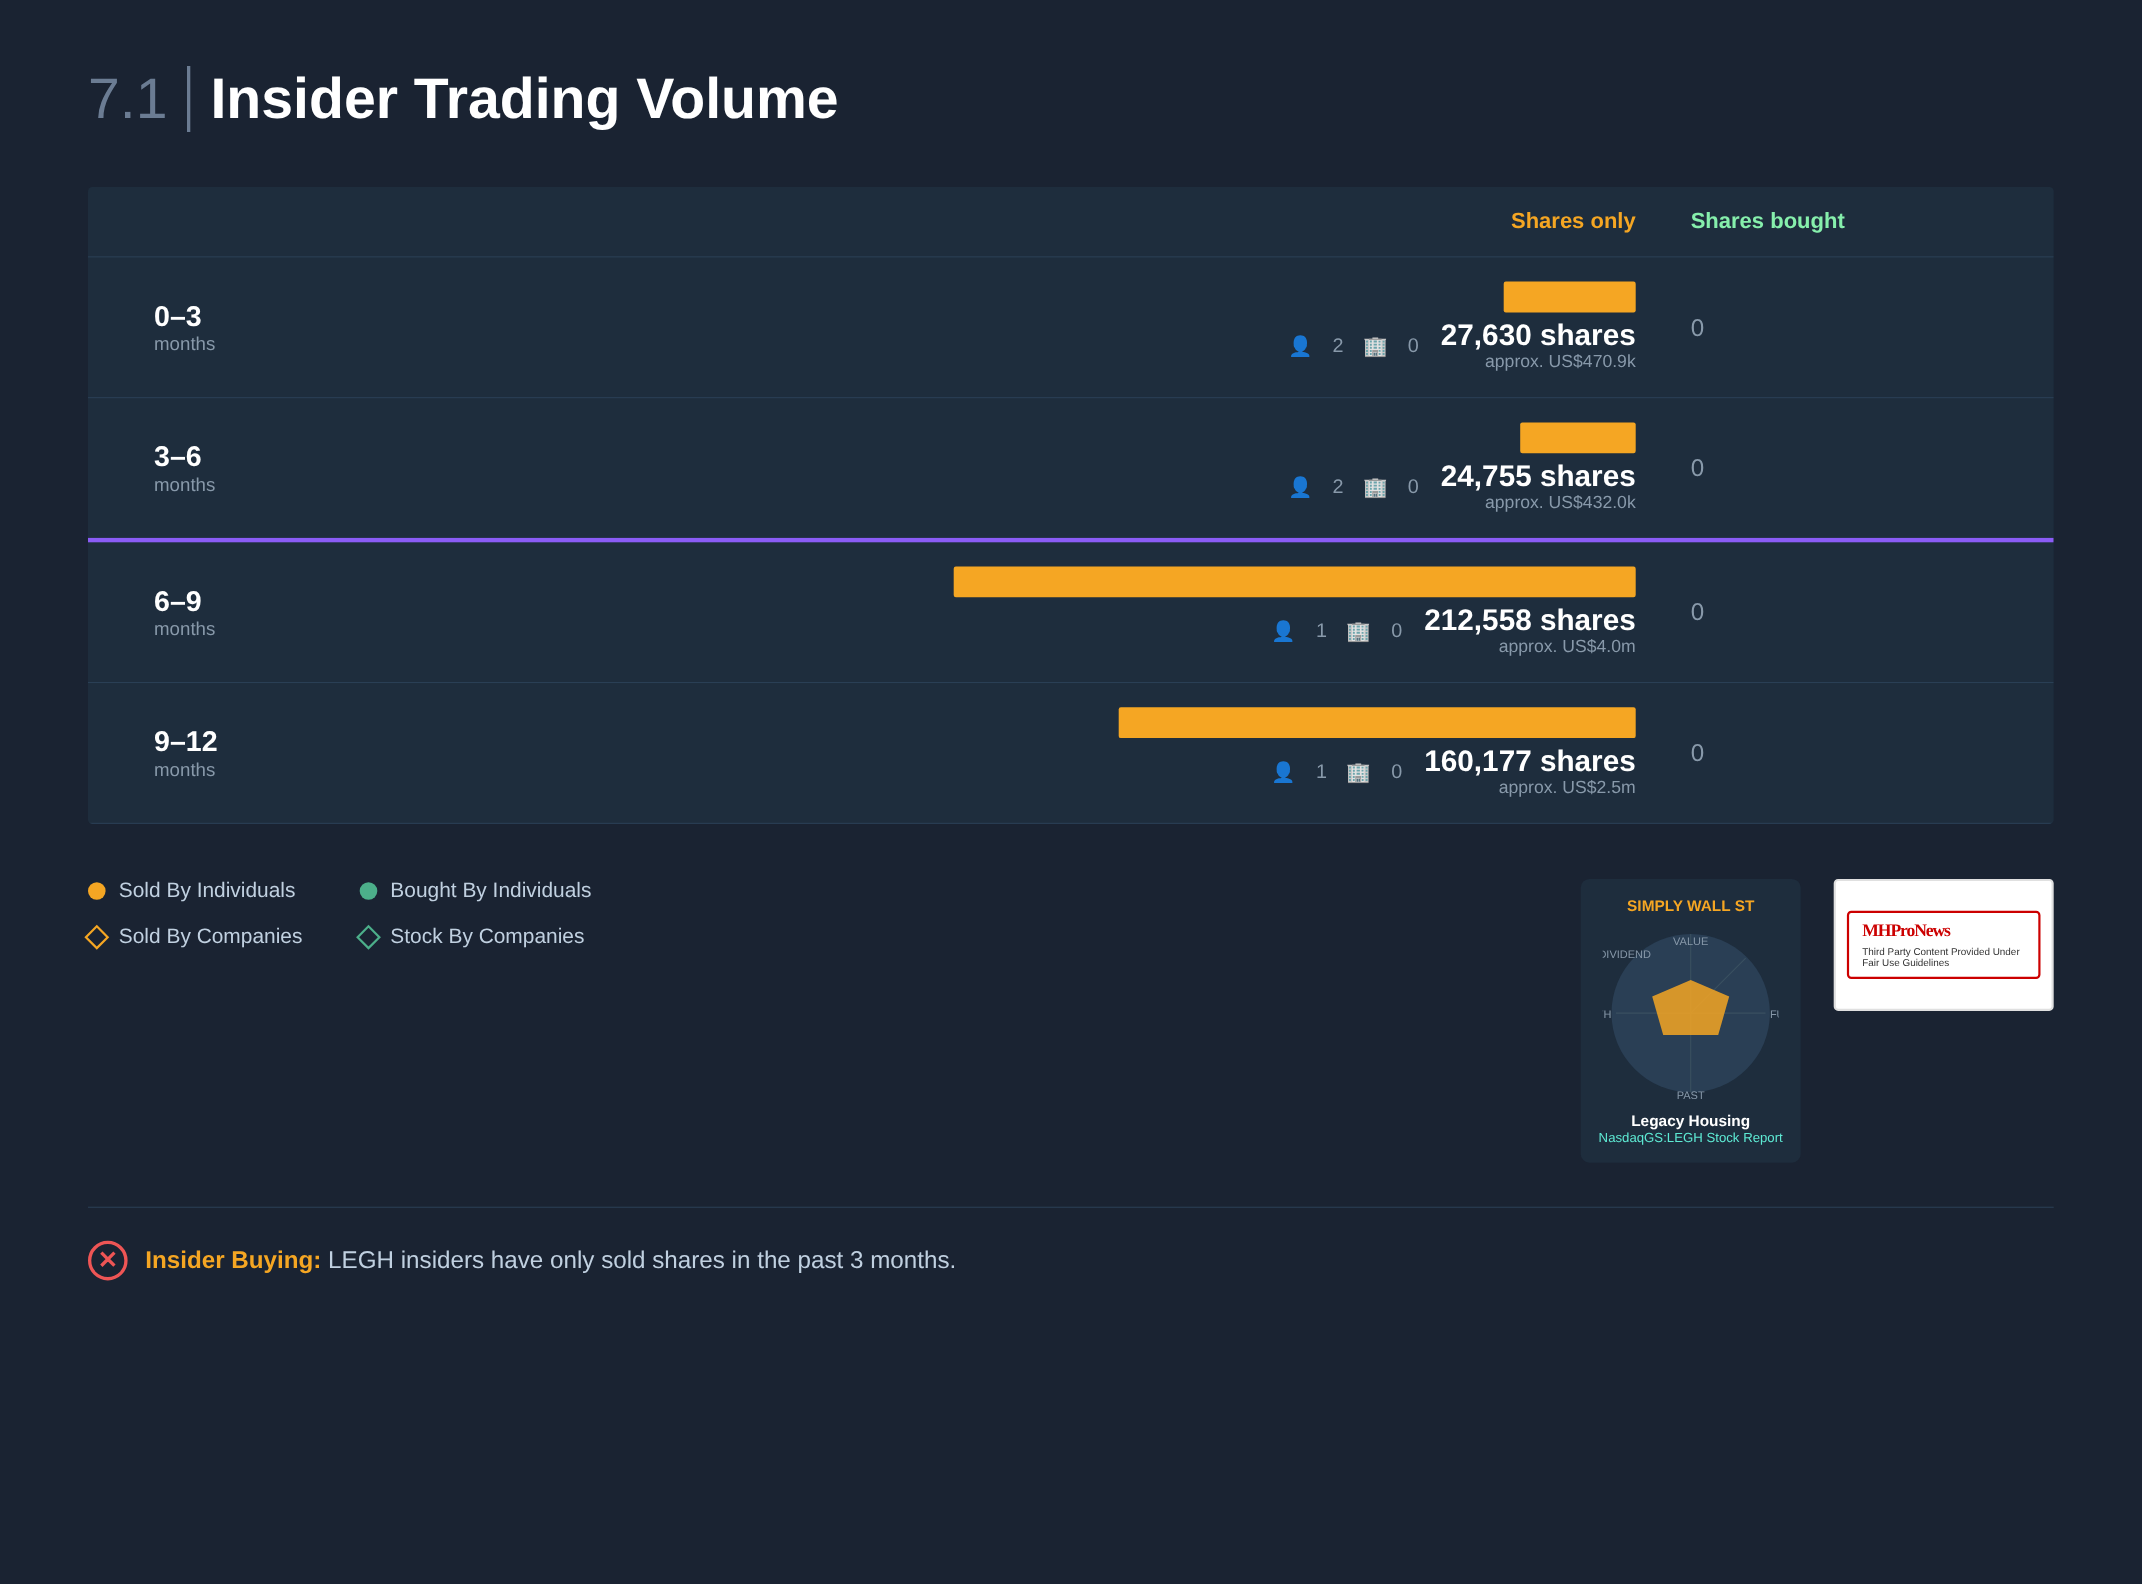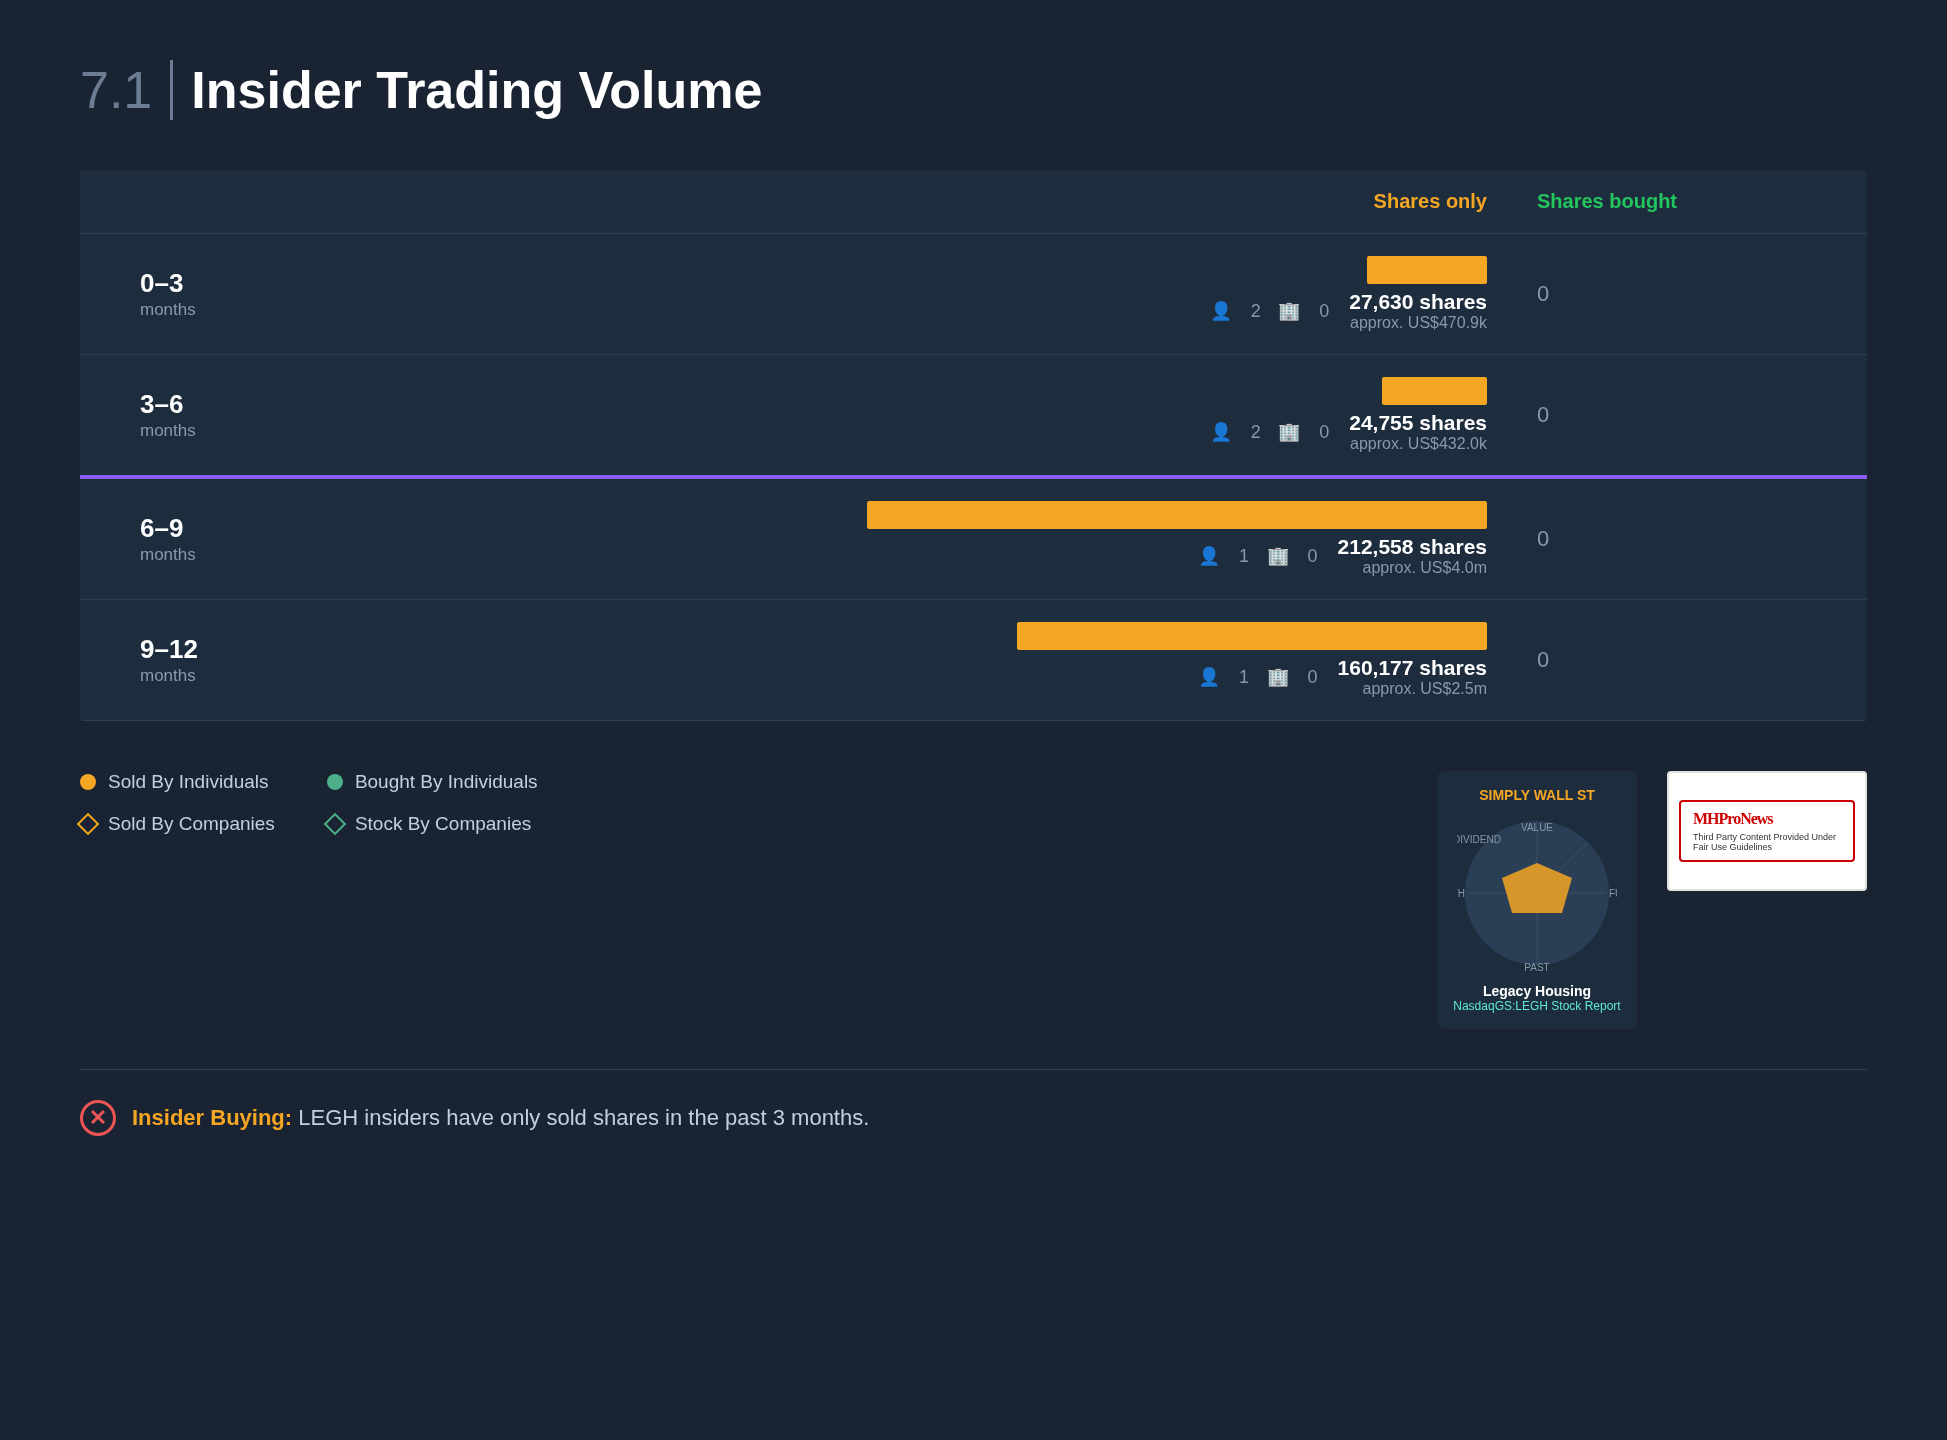--- a/index.html
+++ b/index.html
@@ -46,21 +46,21 @@
 
     .header-label-sold {
       font-size: 20px;
       font-weight: 600;
       color: #f5a623;
     }
 
     .header-label-bought {
       font-size: 20px;
       font-weight: 600;
-      color: #22c55e;
+      color: #86efac;
     }
 
     .period-label {
       width: 120px;
       flex-shrink: 0;
     }
 
     .period-range {
       font-size: 26px;
       font-weight: 700;
@@ -229,21 +229,21 @@
       gap: 18px;
       color: #8899aa;
       font-size: 18px;
     }
 
     .meta-shares {
       text-align: right;
     }
 
     .shares-number {
-      font-size: 21px;
+      font-size: 27px;
       font-weight: 600;
       color: #ffffff;
     }
 
     .shares-value {
       font-size: 16px;
       color: #8899aa;
     }
 
     .zero-bought {

